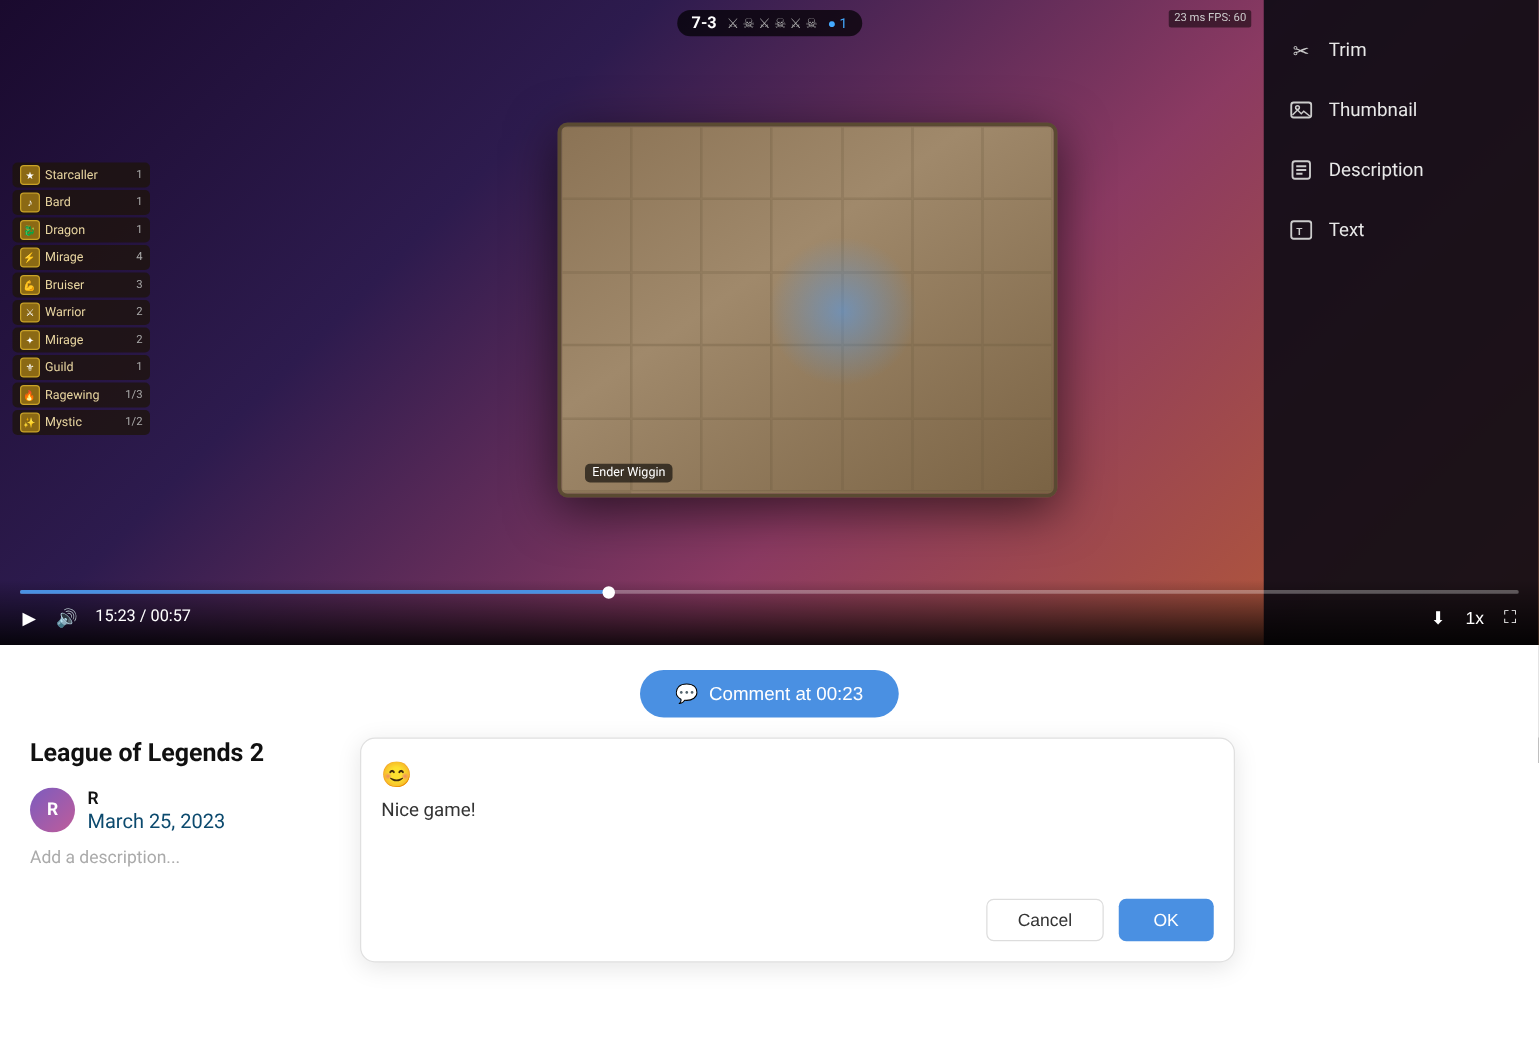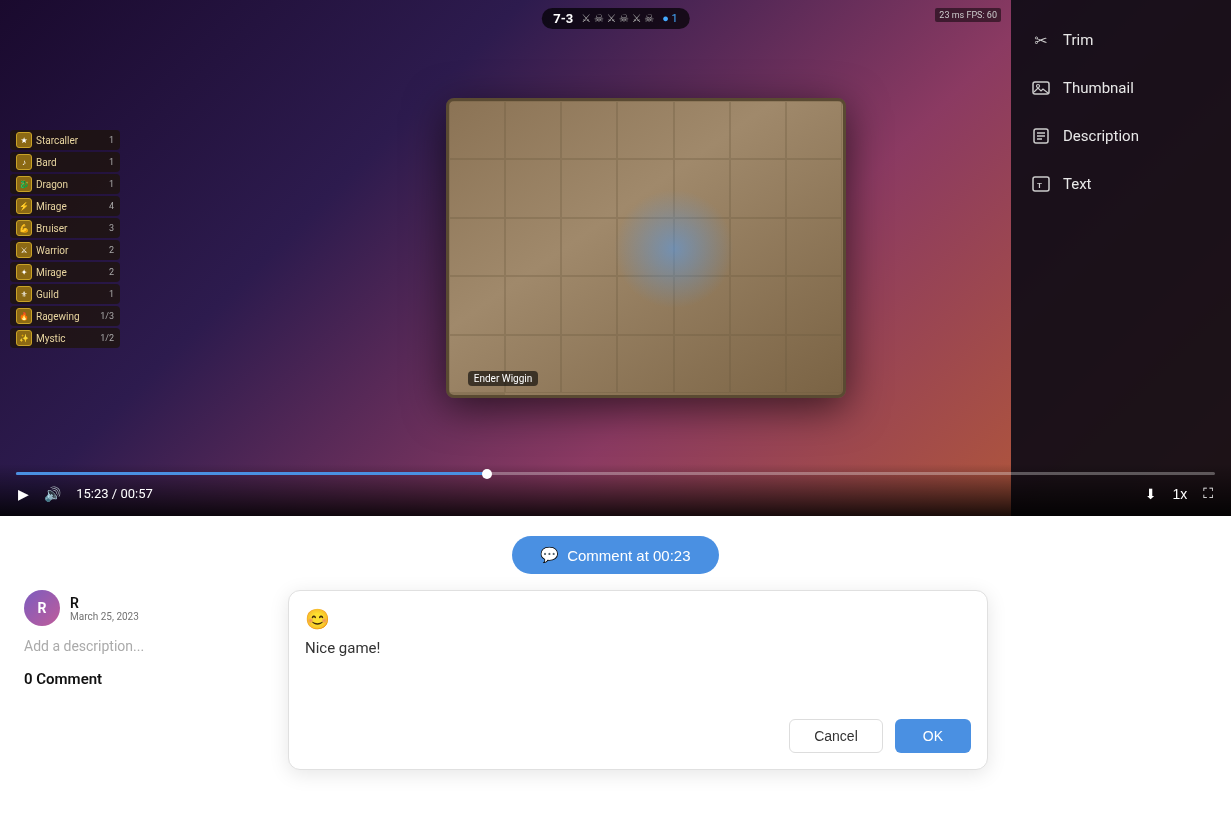--- a/index.html
+++ b/index.html
@@ -309,22 +309,22 @@
       justify-content: center;
     }
 
     .author-name {
       font-weight: 600;
       font-size: 14px;
       color: #111;
     }
 
     .author-date {
-      font-size: 10px;
-      color: #737373;
+      font-size: 16px;
+      color: #0c4a6e;
     }
 
     .description-placeholder {
       color: #aaa;
       font-size: 14px;
       margin-top: 12px;
     }
 
     .comment-count {
       font-size: 15px;
@@ -602,33 +602,33 @@
 <div class="comment-bar">
   <button class="comment-btn">
     <span>💬</span>
     <span>Comment at 00:23</span>
   </button>
 </div>
 
 <div class="bottom-section">
 
   <div class="video-info">
+    <h2 class="video-title">League of Legends 2</h2>
     <div class="author-row">
       <div class="avatar">
         <div class="avatar-inner">
           <span>R</span>
         </div>
       </div>
       <div>
         <div class="author-name">R</div>
         <div class="author-date">March 25, 2023</div>
       </div>
     </div>
     <div class="description-placeholder">Add a description...</div>
-    <div class="comment-count">0 Comment</div>
   </div>
 
   <div class="comment-dialog">
     <span class="emoji-icon">😊</span>
     <textarea class="comment-textarea" style="">Nice game!</textarea>
     <div class="dialog-actions">
       <button class="btn-cancel">Cancel</button>
       <button class="btn-ok">OK</button>
     </div>
   </div>

